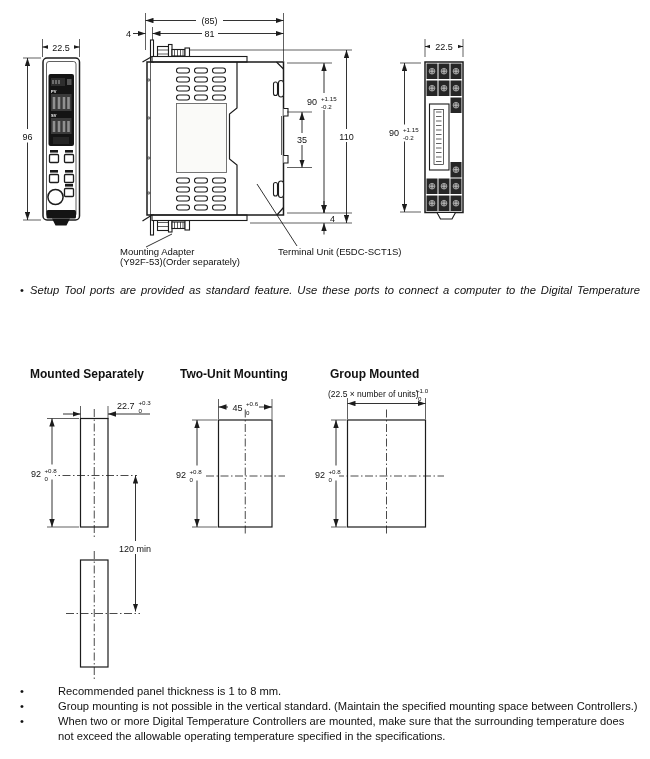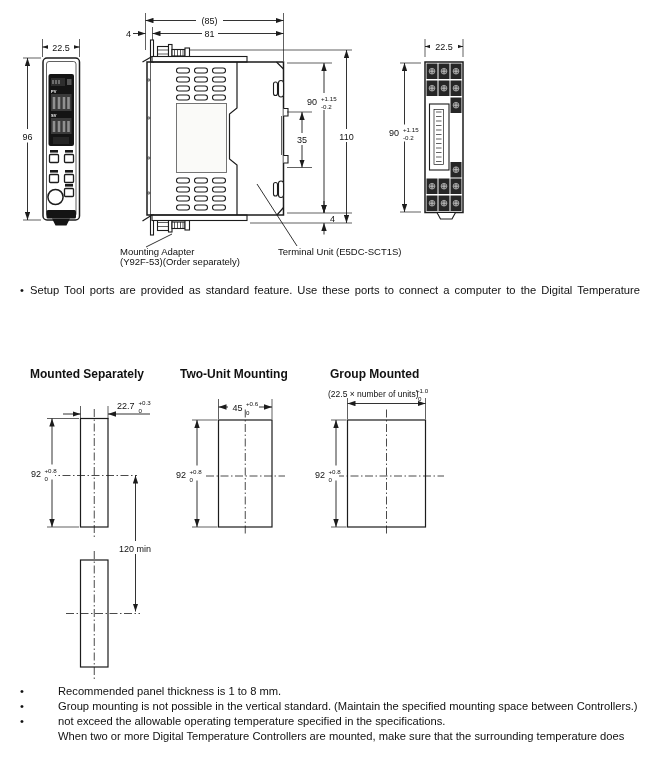--- a/index.html
+++ b/index.html
@@ -21,21 +21,21 @@
   .dt{font-size:9px}
   .tol{font-size:6.2px}
   .lbl{font-size:9.5px}
   .hd{font-size:12px;font-weight:bold}
   .subhd{font-size:8.5px}
   .tiny{font-size:4px;fill:#fff;font-weight:bold}
   .note{position:absolute;font-size:11.2px;line-height:15px;display:flex;}
   .note .bullet{width:10px;flex:none;}
   .note .body{flex:1;}
   #setup-note{left:20px;top:283px;width:620px;line-height:14.7px;}
-  .jl{text-align:justify;text-align-last:justify;}
+  .jl{text-align:justify;text-align-last:justify;font-style:italic;}
   #bottom-notes{position:absolute;left:20px;top:684px;width:626px;font-size:11.2px;line-height:15.1px;}
   .nitem{display:flex;}
   .nitem .bullet{width:10px;flex:none;}
   .nitem .body{flex:1;margin-left:28px;}
 </style>
 </head>
 <body>
 
 <div class="page">
 
@@ -323,19 +323,19 @@
     <div class="bullet">•</div>
     <div class="body">Recommended panel thickness is 1 to 8 mm.</div>
   </div>
   <div class="nitem">
     <div class="bullet">•</div>
     <div class="body">Group mounting is not possible in the vertical standard. (Maintain the specified mounting space between Controllers.)</div>
   </div>
   <div class="nitem">
     <div class="bullet">•</div>
     <div class="body">
+      <div>When two or more Digital Temperature Controllers are mounted, make sure that the surrounding temperature does</div>
       <div>not exceed the allowable operating temperature specified in the specifications.</div>
-      <div>When two or more Digital Temperature Controllers are mounted, make sure that the surrounding temperature does</div>
     </div>
   </div>
 </div>
 
 </div>
 
 </body></html>

